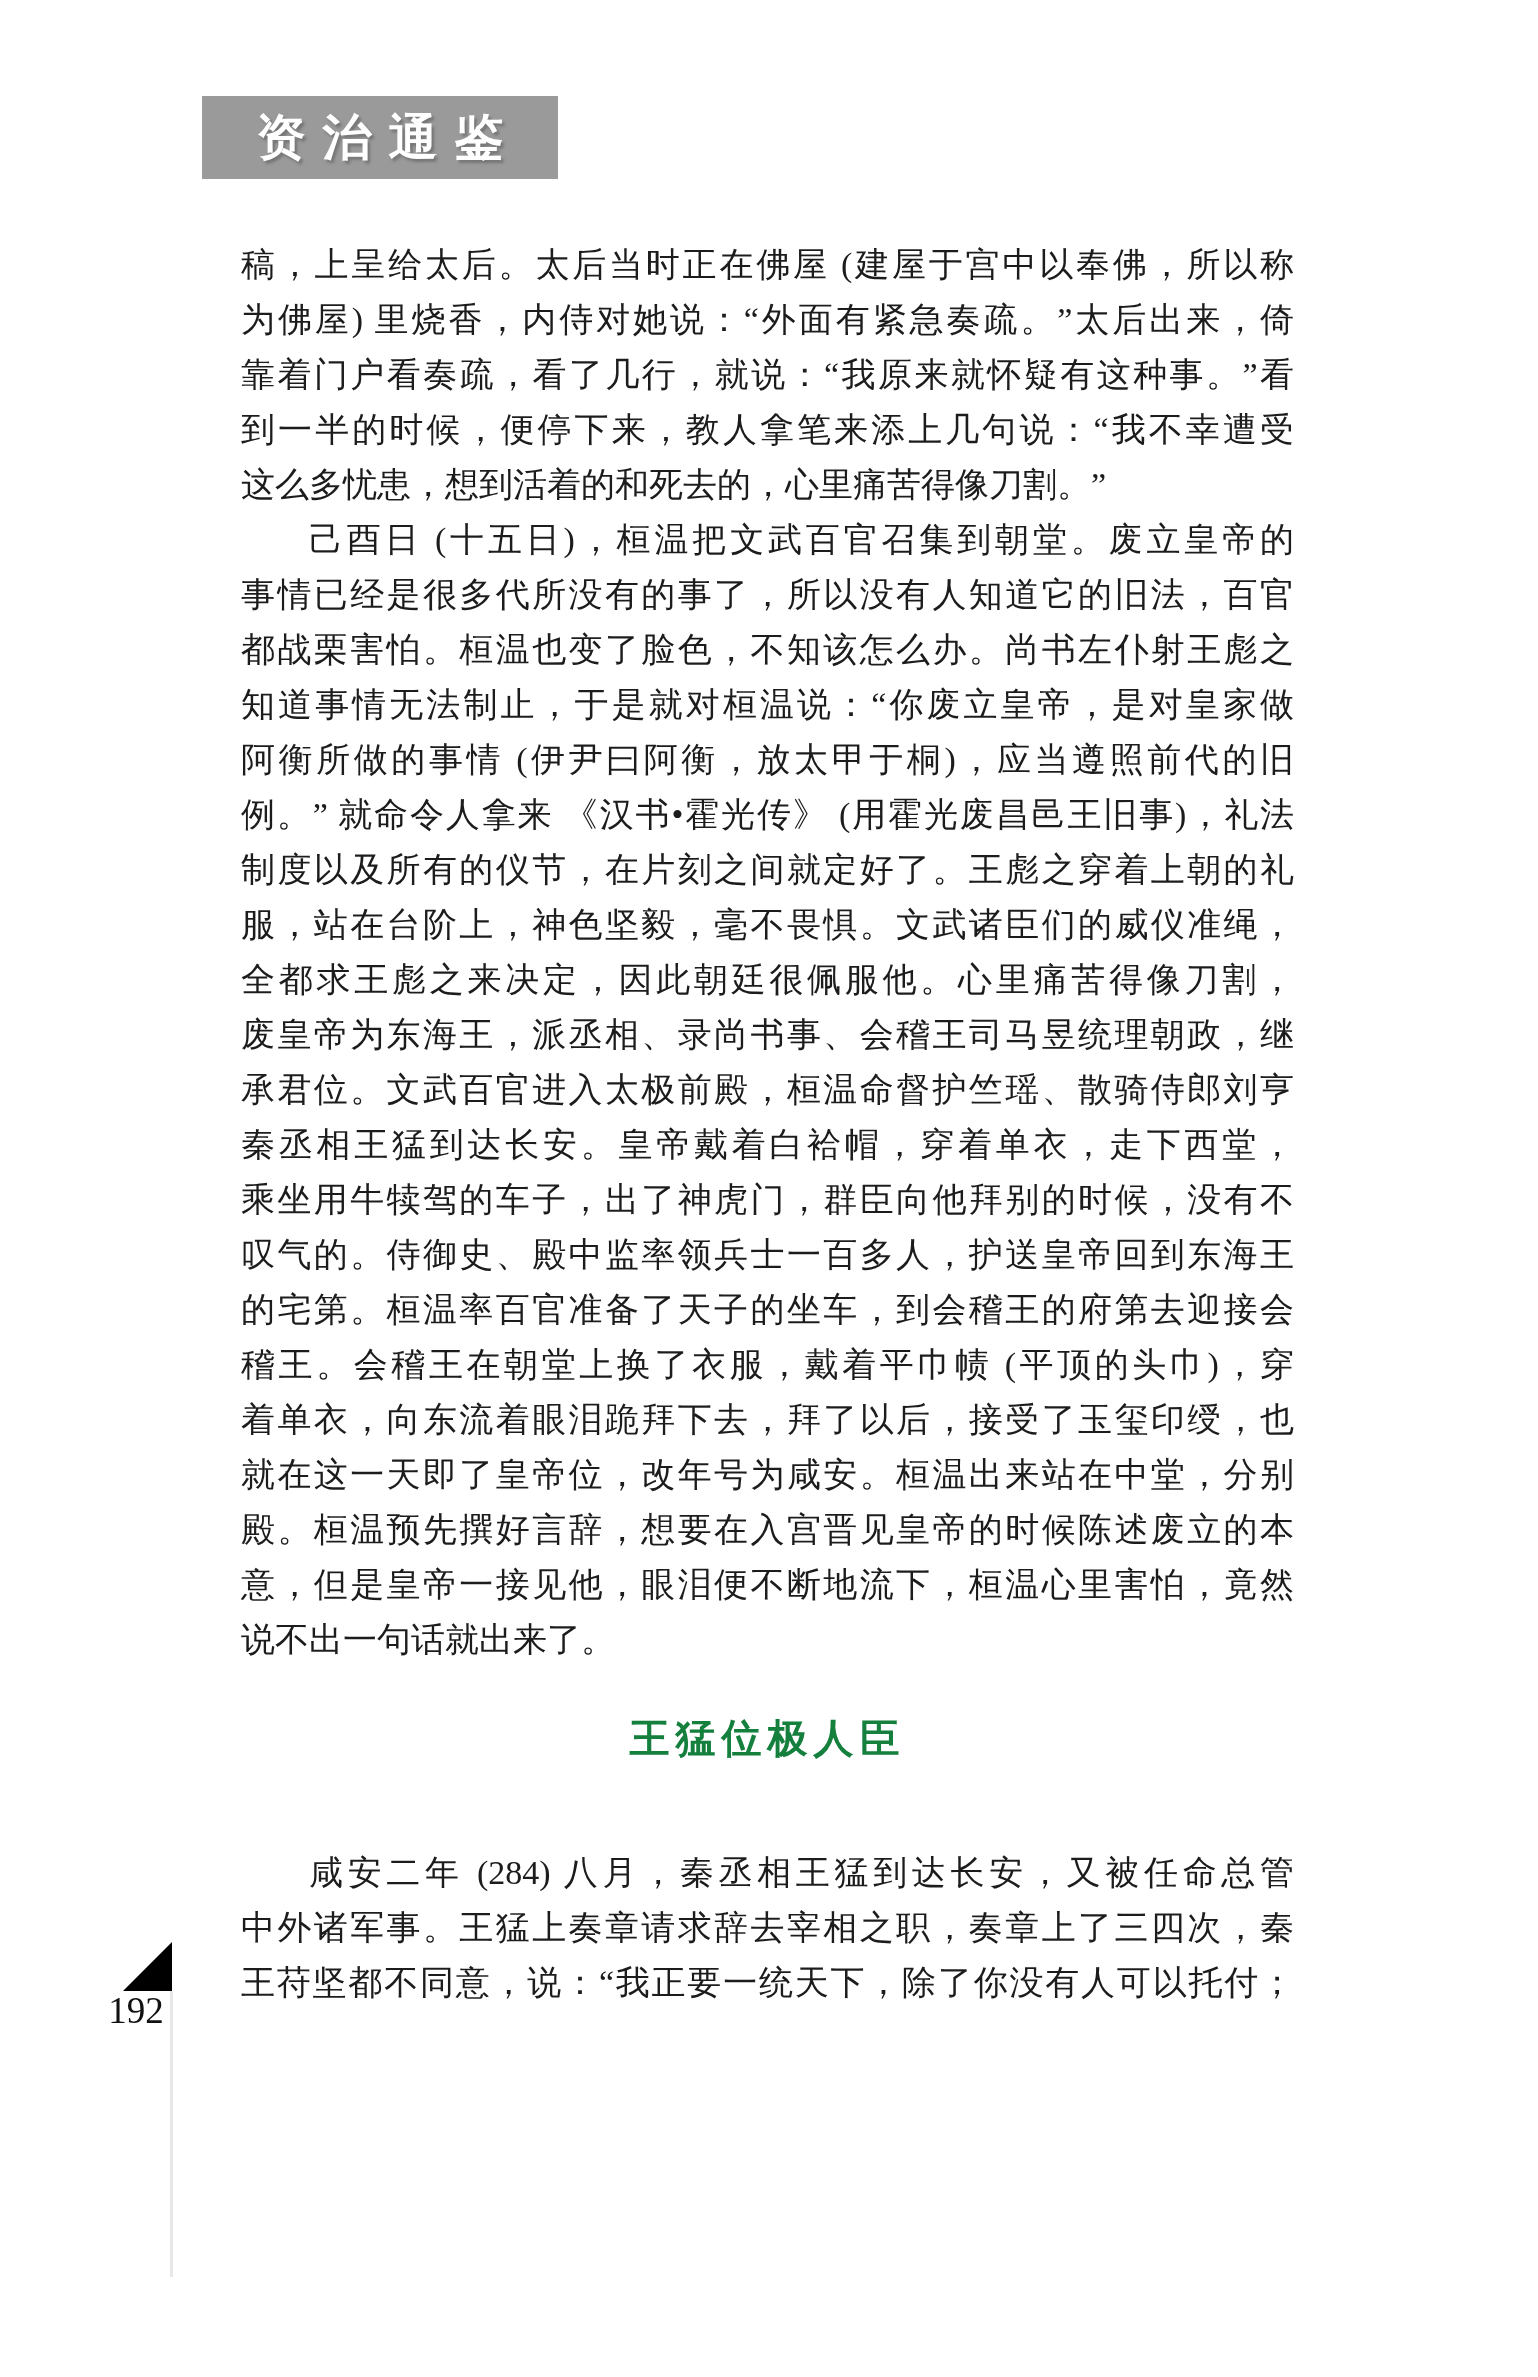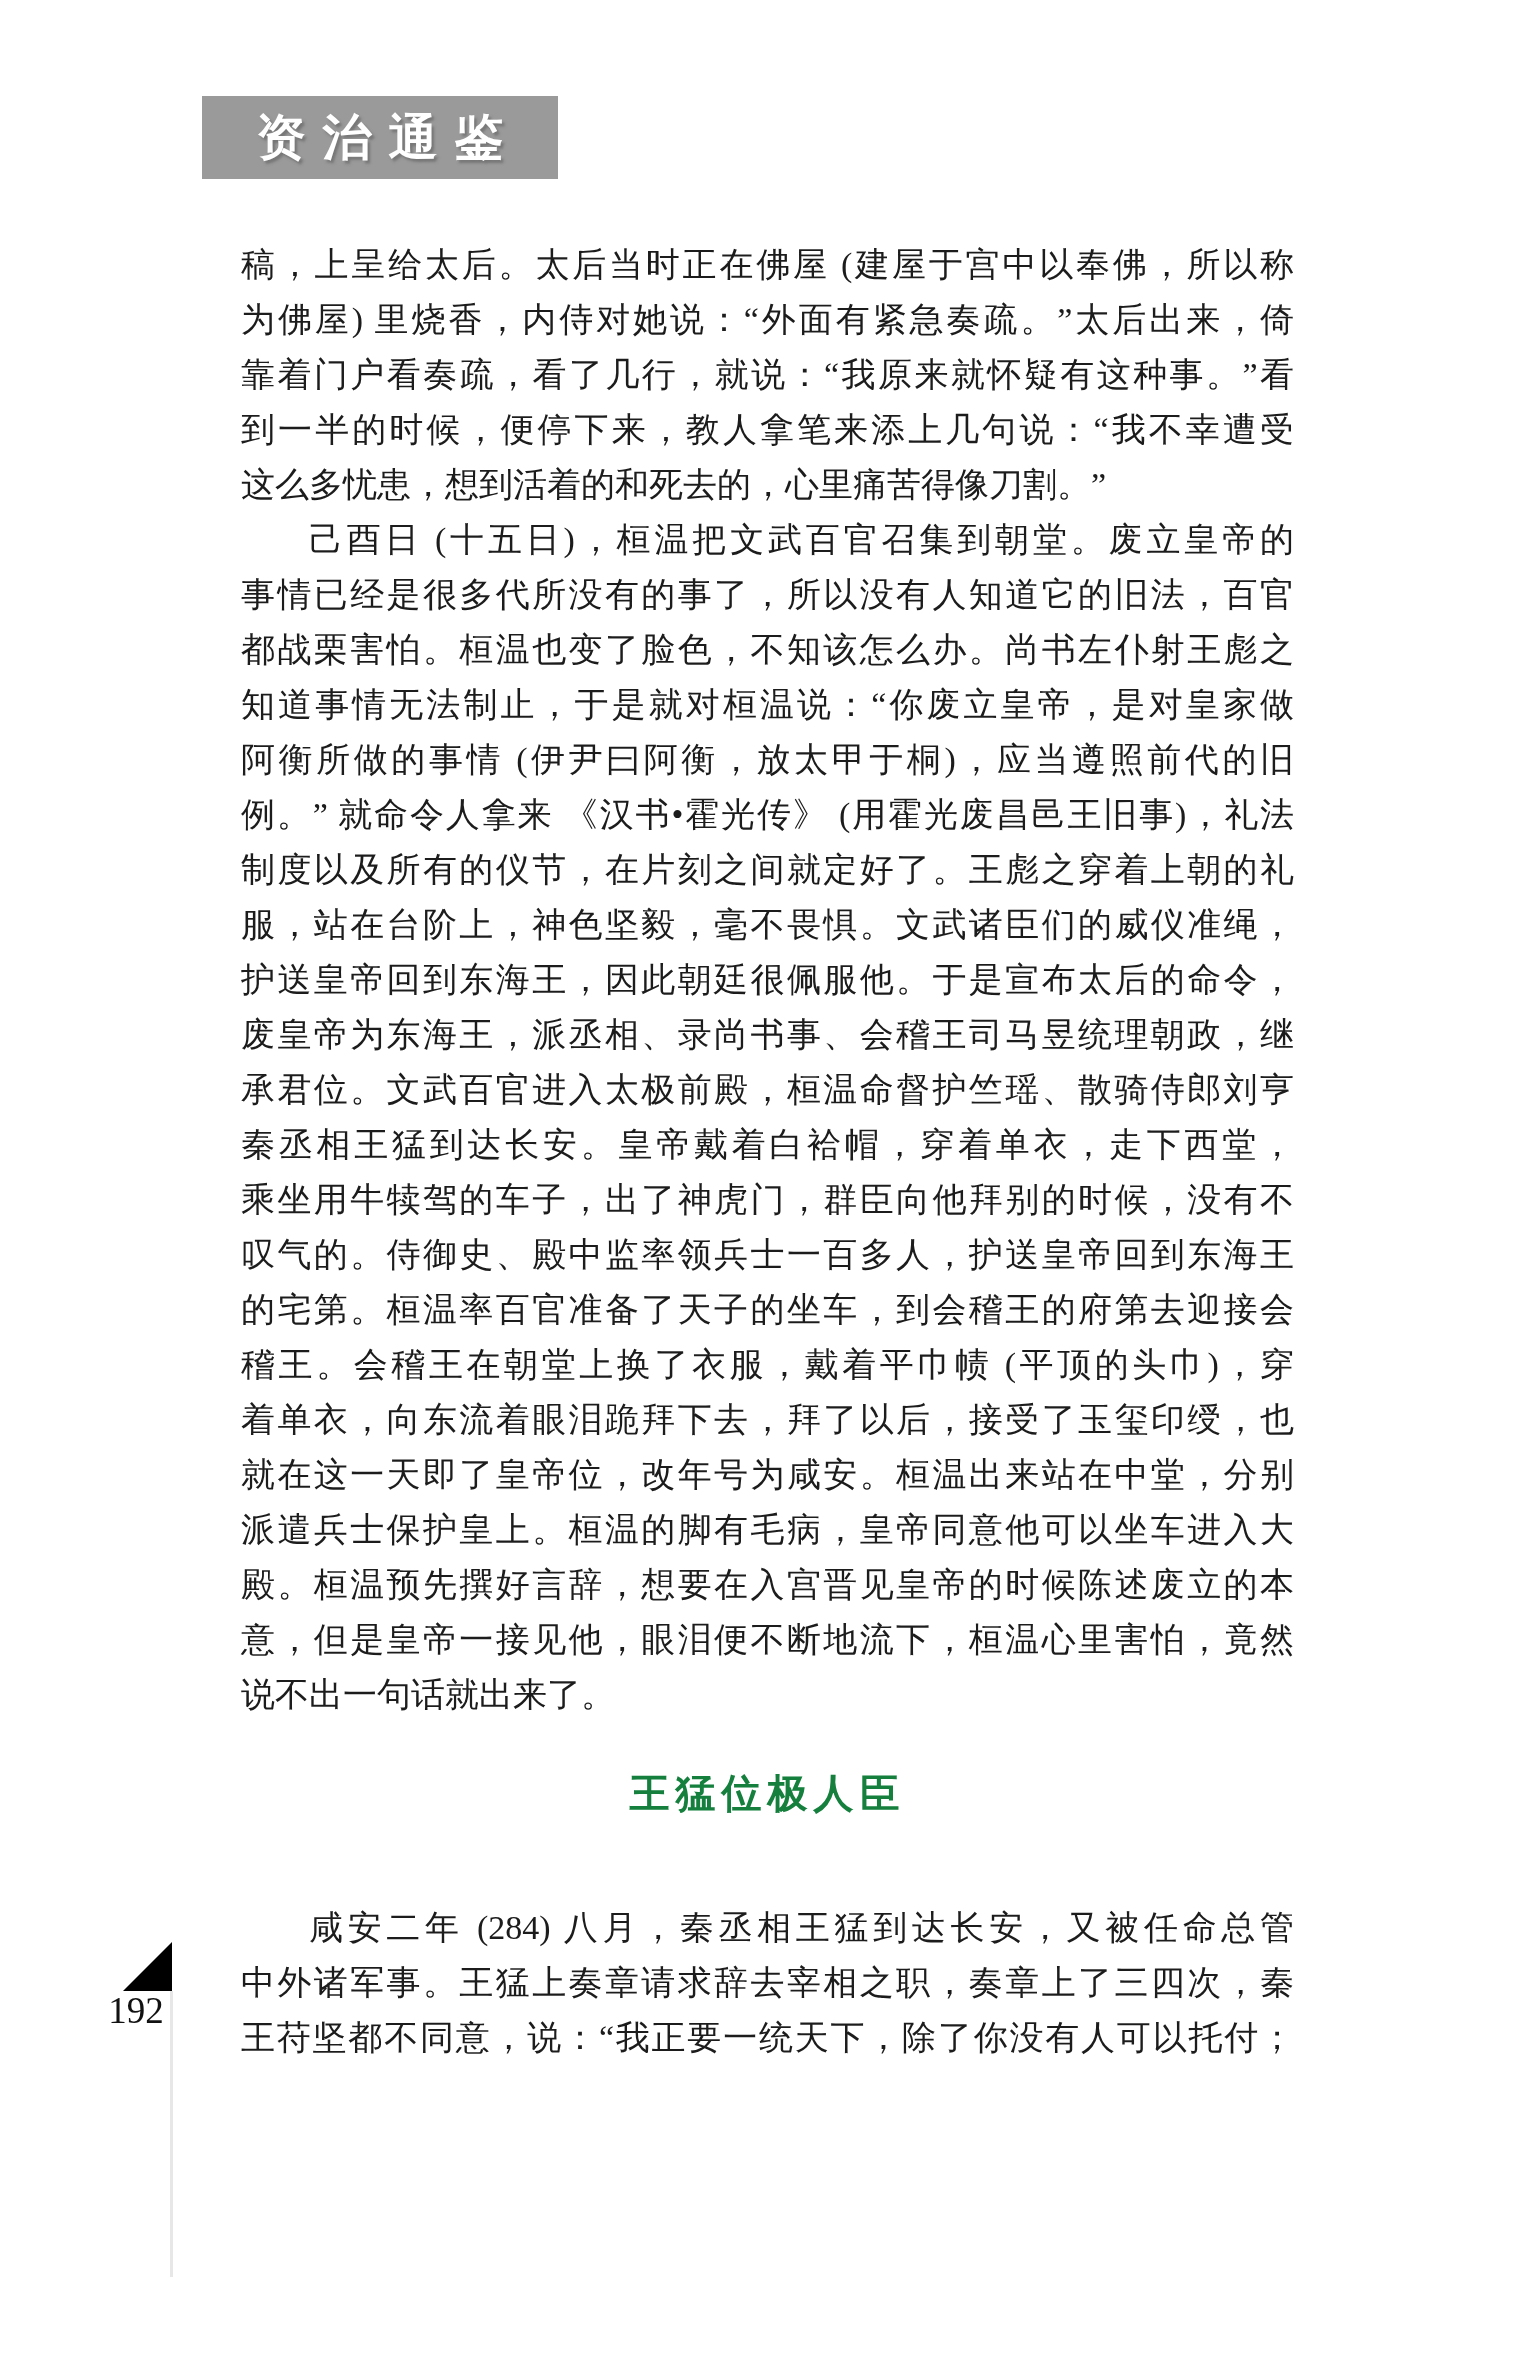--- a/index.html
+++ b/index.html
@@ -121,31 +121,30 @@
     <div class="line short">这么多忧患，想到活着的和死去的，心里痛苦得像刀割。”</div>
 
     <div class="line indent">己酉日 (十五日)，桓温把文武百官召集到朝堂。废立皇帝的</div>
     <div class="line">事情已经是很多代所没有的事了，所以没有人知道它的旧法，百官</div>
     <div class="line">都战栗害怕。桓温也变了脸色，不知该怎么办。尚书左仆射王彪之</div>
     <div class="line">知道事情无法制止，于是就对桓温说：“你废立皇帝，是对皇家做</div>
     <div class="line">阿衡所做的事情 (伊尹曰阿衡，放太甲于桐)，应当遵照前代的旧</div>
     <div class="line">例。” 就命令人拿来 《汉书•霍光传》 (用霍光废昌邑王旧事)，礼法</div>
     <div class="line">制度以及所有的仪节，在片刻之间就定好了。王彪之穿着上朝的礼</div>
     <div class="line">服，站在台阶上，神色坚毅，毫不畏惧。文武诸臣们的威仪准绳，</div>
-    <div class="line">护送皇帝回到东海王，因此朝廷很佩服他。于是宣布太后的命令，</div>
+    <div class="line">全都求王彪之来决定，因此朝廷很佩服他。心里痛苦得像刀割，</div>
     <div class="line">废皇帝为东海王，派丞相、录尚书事、会稽王司马昱统理朝政，继</div>
     <div class="line">承君位。文武百官进入太极前殿，桓温命督护竺瑶、散骑侍郎刘亨</div>
     <div class="line">秦丞相王猛到达长安。皇帝戴着白袷帽，穿着单衣，走下西堂，</div>
     <div class="line">乘坐用牛犊驾的车子，出了神虎门，群臣向他拜别的时候，没有不</div>
     <div class="line">叹气的。侍御史、殿中监率领兵士一百多人，护送皇帝回到东海王</div>
     <div class="line">的宅第。桓温率百官准备了天子的坐车，到会稽王的府第去迎接会</div>
     <div class="line">稽王。会稽王在朝堂上换了衣服，戴着平巾帻 (平顶的头巾)，穿</div>
     <div class="line">着单衣，向东流着眼泪跪拜下去，拜了以后，接受了玉玺印绶，也</div>
     <div class="line">就在这一天即了皇帝位，改年号为咸安。桓温出来站在中堂，分别</div>
-    <div class="line">派遣兵士保护皇上。桓温的脚有毛病，皇帝同意他可以坐车进入大</div>
     <div class="line">殿。桓温预先撰好言辞，想要在入宫晋见皇帝的时候陈述废立的本</div>
     <div class="line">意，但是皇帝一接见他，眼泪便不断地流下，桓温心里害怕，竟然</div>
     <div class="line short">说不出一句话就出来了。</div>
 
     <div id="section-heading">王猛位极人臣</div>
 
     <div class="line indent para3">咸安二年 (284) 八月，秦丞相王猛到达长安，又被任命总管</div>
     <div class="line">中外诸军事。王猛上奏章请求辞去宰相之职，奏章上了三四次，秦</div>
     <div class="line">王苻坚都不同意，说：“我正要一统天下，除了你没有人可以托付；</div>
   </div>

